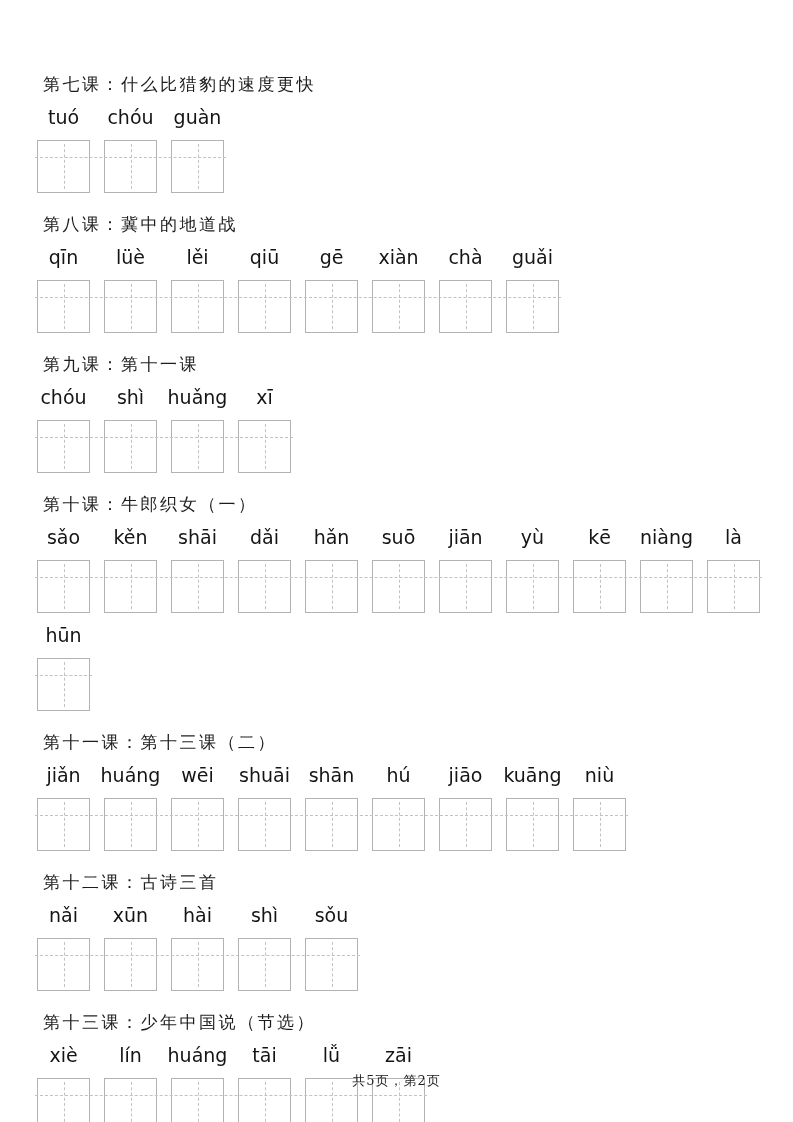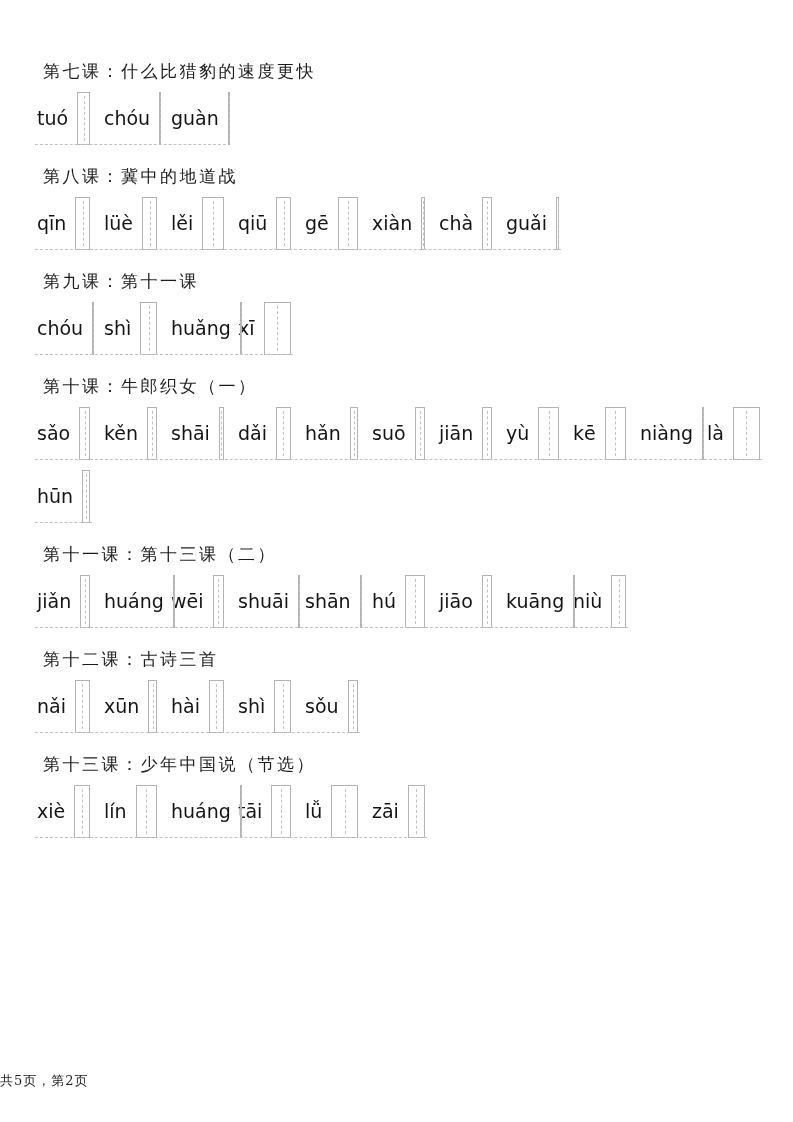--- a/index.html
+++ b/index.html
@@ -21,21 +21,21 @@
   .lesson-section {
     margin-bottom: 20px;
   }
   .lesson-title {
     font-family: "DejaVu Serif", serif;
     font-weight: 400;
     font-size: 17px;
     line-height: 22px;
     letter-spacing: 2.5px;
     color: #1c1c1c;
-    margin: 3px 0 10px 6px;
+    margin: 16px 0 10px 6px;
   }
   .section-rows {
     display: flex;
     flex-direction: column;
     gap: 10px;
   }
   .pinyin-row {
     display: flex;
     gap: 14px;
     position: relative;
@@ -47,21 +47,21 @@
     position: absolute;
     left: -2px;
     right: -2px;
     top: 52px; 
     border-top: 1px dashed #c2c2c2;
     pointer-events: none;
   }
   .unit {
     width: 53px;
     display: flex;
-    flex-direction: row;
+    flex-direction: column;
     align-items: center;
     gap: 9px;
   }
   .pinyin-label {
     height: 26px;
     line-height: 25px;
     font-size: 19px;
     white-space: nowrap;
     color: #141414;
     text-align: center;
@@ -81,21 +81,21 @@
     left: 50%;
     top: 3px;
     bottom: 3px;
     border-left: 1px dashed #c2c2c2;
   }
   .footer {
     position: absolute;
     left: 0;
     right: 0;
     top: 1072px;
-    text-align: left;
+    text-align: center;
     font-family: "DejaVu Serif", serif;
     font-size: 13px;
     letter-spacing: 1px;
     color: #222222;
   }
 </style>
 </head>
 <body>
 
 <main class="page">

